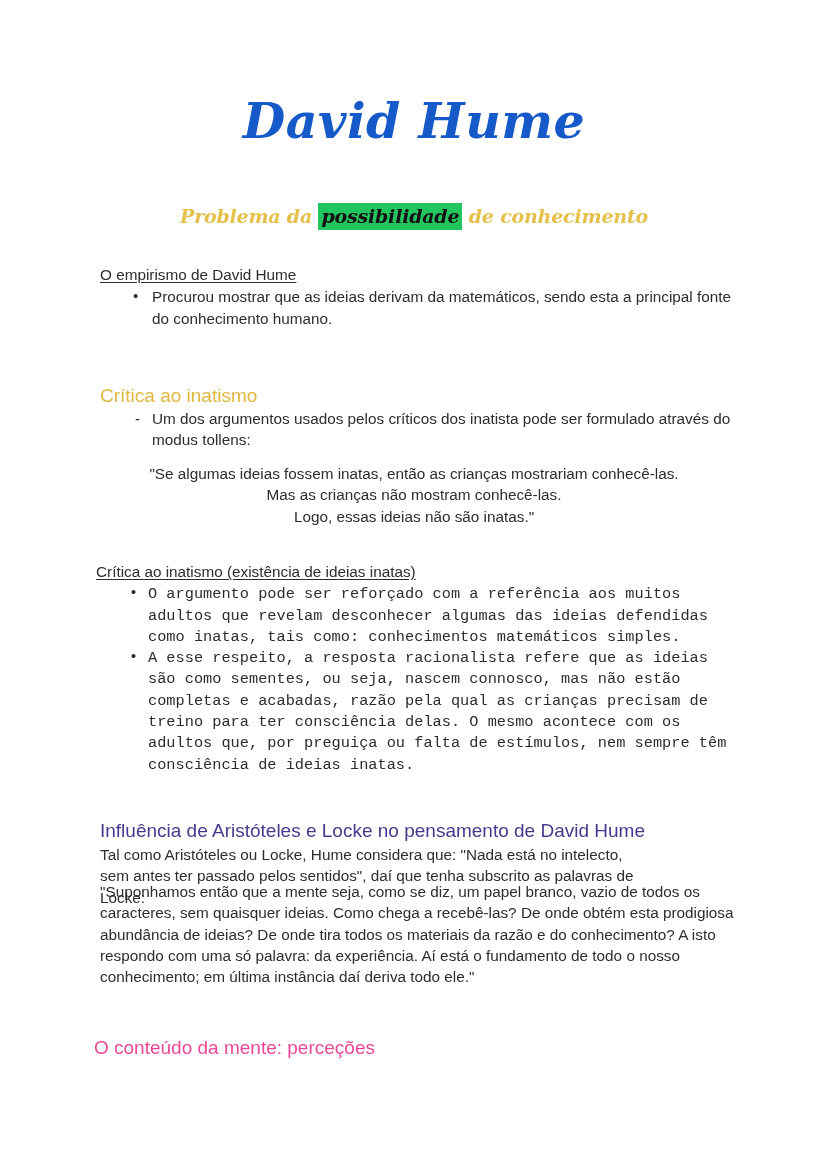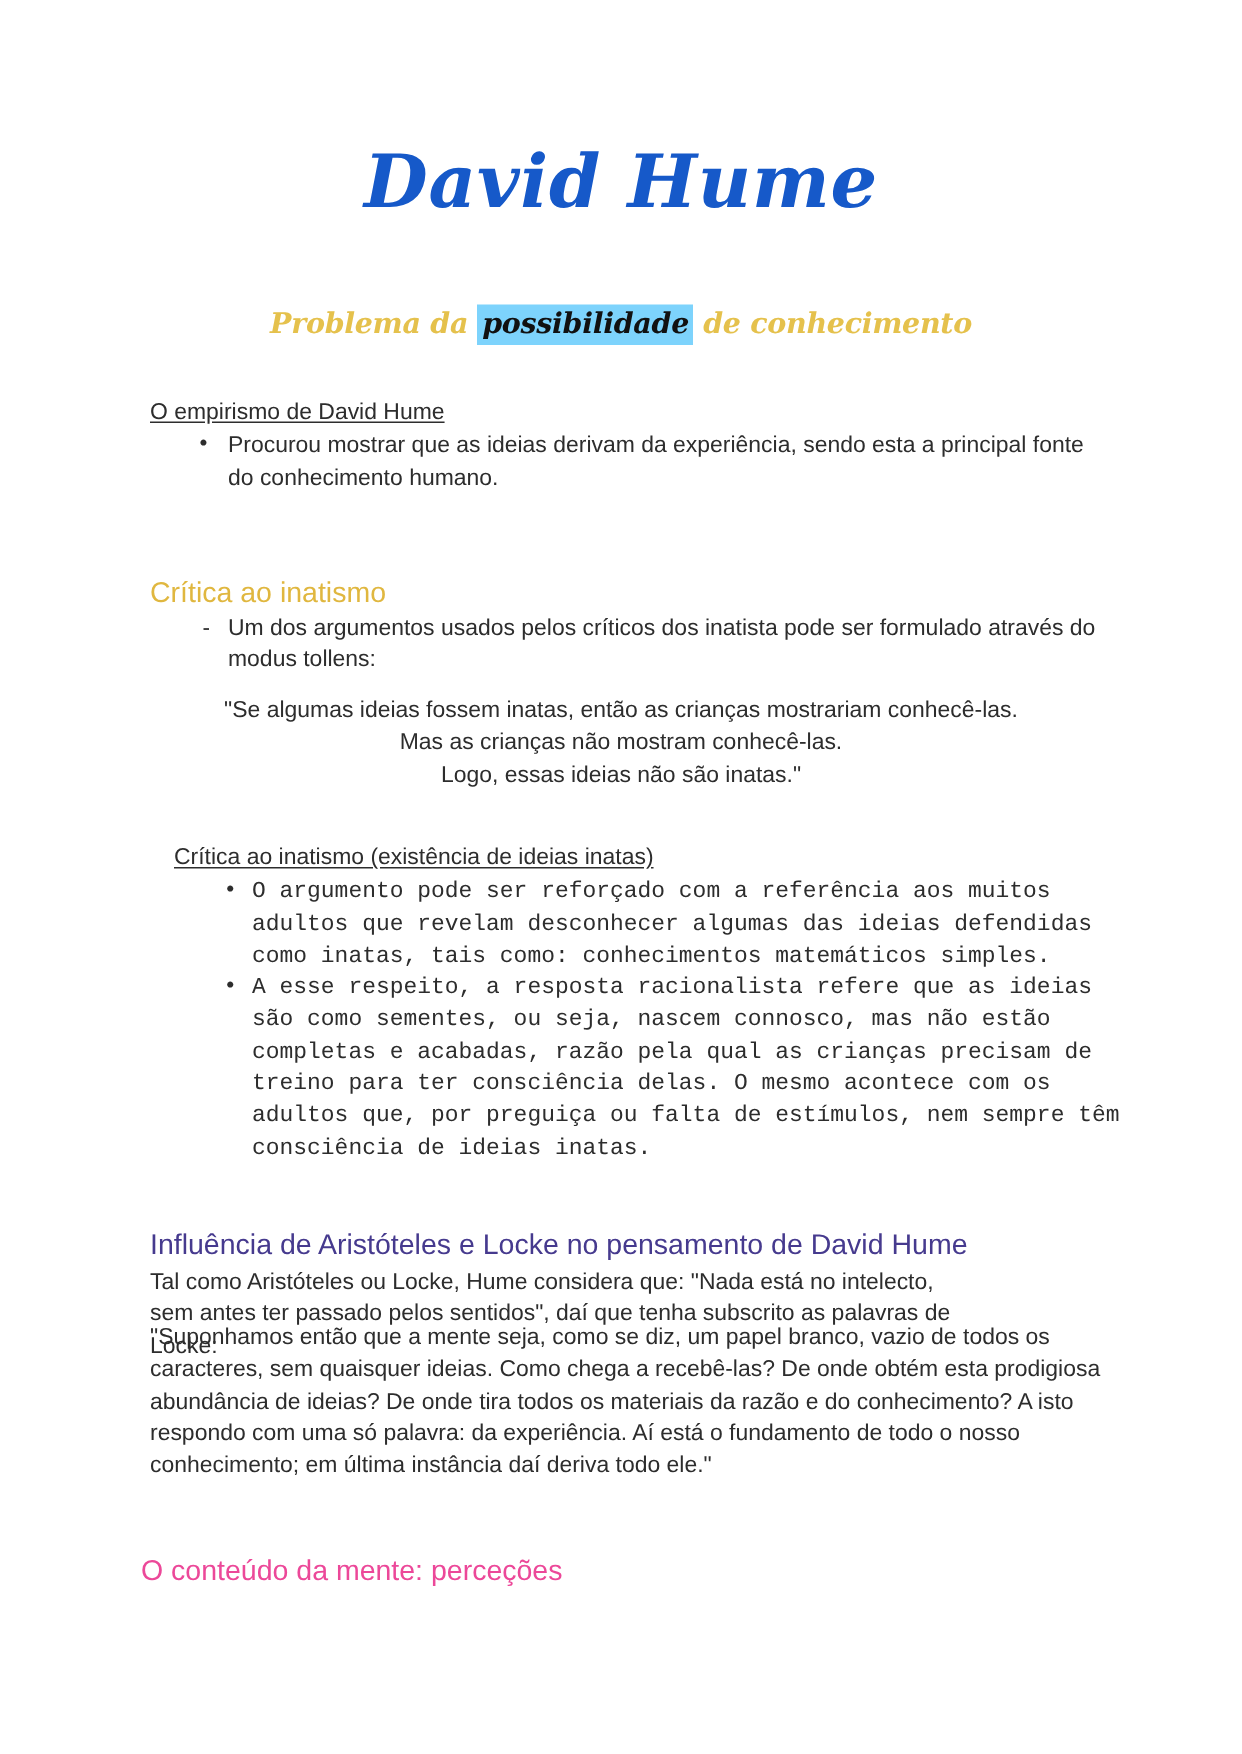--- a/index.html
+++ b/index.html
@@ -46,21 +46,21 @@
     text-align: center;
     font-family: "DejaVu Serif", serif;
     font-style: italic;
     font-weight: bold;
     font-size: 19px;
     letter-spacing: -0.2px;
     color: #e5c14c;
     white-space: nowrap;
   }
   .doc-subtitle .hl {
-    background: #7dd3fc;
+    background: #22c55e;
     color: #111111;
     padding: 2px 3px 3px 3px;
   }
 
   
   .block {
     position: absolute;
     font-family: "Liberation Sans", sans-serif;
     font-size: 15.3px;
     line-height: 21.3px;
@@ -120,41 +120,41 @@
   <div class="doc-title">David Hume</div>
 
   <div class="doc-subtitle">
     <span>Problema da </span><span class="hl">possibilidade</span><span> de conhecimento</span>
   </div>
 
   <div class="block" style="top:264px; left:100px; width:640px;">
     <div class="lead-underline">O empirismo de David Hume</div>
     <ul class="bullets" style="margin-top:1px; margin-left:33px;">
       <li>
-        <span>Procurou mostrar que as ideias derivam da experiência, sendo esta a principal fonte do conhecimento humano.</span>
+        <span>Procurou mostrar que as ideias derivam da matemáticos, sendo esta a principal fonte do conhecimento humano.</span>
       </li>
     </ul>
   </div>
 
   <div class="block" style="top:385px; left:100px; width:640px;">
     <div class="center-head gold">Crítica ao inatismo</div>
     <ul class="dashes" style="margin-top:2px; margin-left:33px;">
       <li>
         <span>Um dos argumentos usados pelos críticos dos inatista pode ser formulado através do modus tollens:</span>
       </li>
     </ul>
   </div>
 
   <div class="block centered-quote" style="top:463px; left:94px; width:640px;">
     <div>"Se algumas ideias fossem inatas, então as crianças mostrariam conhecê-las.</div>
     <div>Mas as crianças não mostram conhecê-las.</div>
     <div>Logo, essas ideias não são inatas."</div>
   </div>
 
-  <div class="block" style="top:561px; left:116px; width:642px;">
+  <div class="block" style="top:561px; left:96px; width:642px;">
     <div class="lead-underline">Crítica ao inatismo (existência de ideias inatas)</div>
     <ul class="bullets" style="margin-top:2px; margin-left:33px;font-family:Liberation Mono, monospace;">
       <li>
         <span>O argumento pode ser reforçado com a referência aos muitos adultos que revelam desconhecer algumas das ideias defendidas como inatas, tais como: conhecimentos matemáticos simples.</span>
       </li>
       <li>
         <span>A esse respeito, a resposta racionalista refere que as ideias são como sementes, ou seja, nascem connosco, mas não estão completas e acabadas, razão pela qual as crianças precisam de treino para ter consciência delas. O mesmo acontece com os adultos que, por preguiça ou falta de estímulos, nem sempre têm consciência de ideias inatas.</span>
       </li>
     </ul>
   </div>

